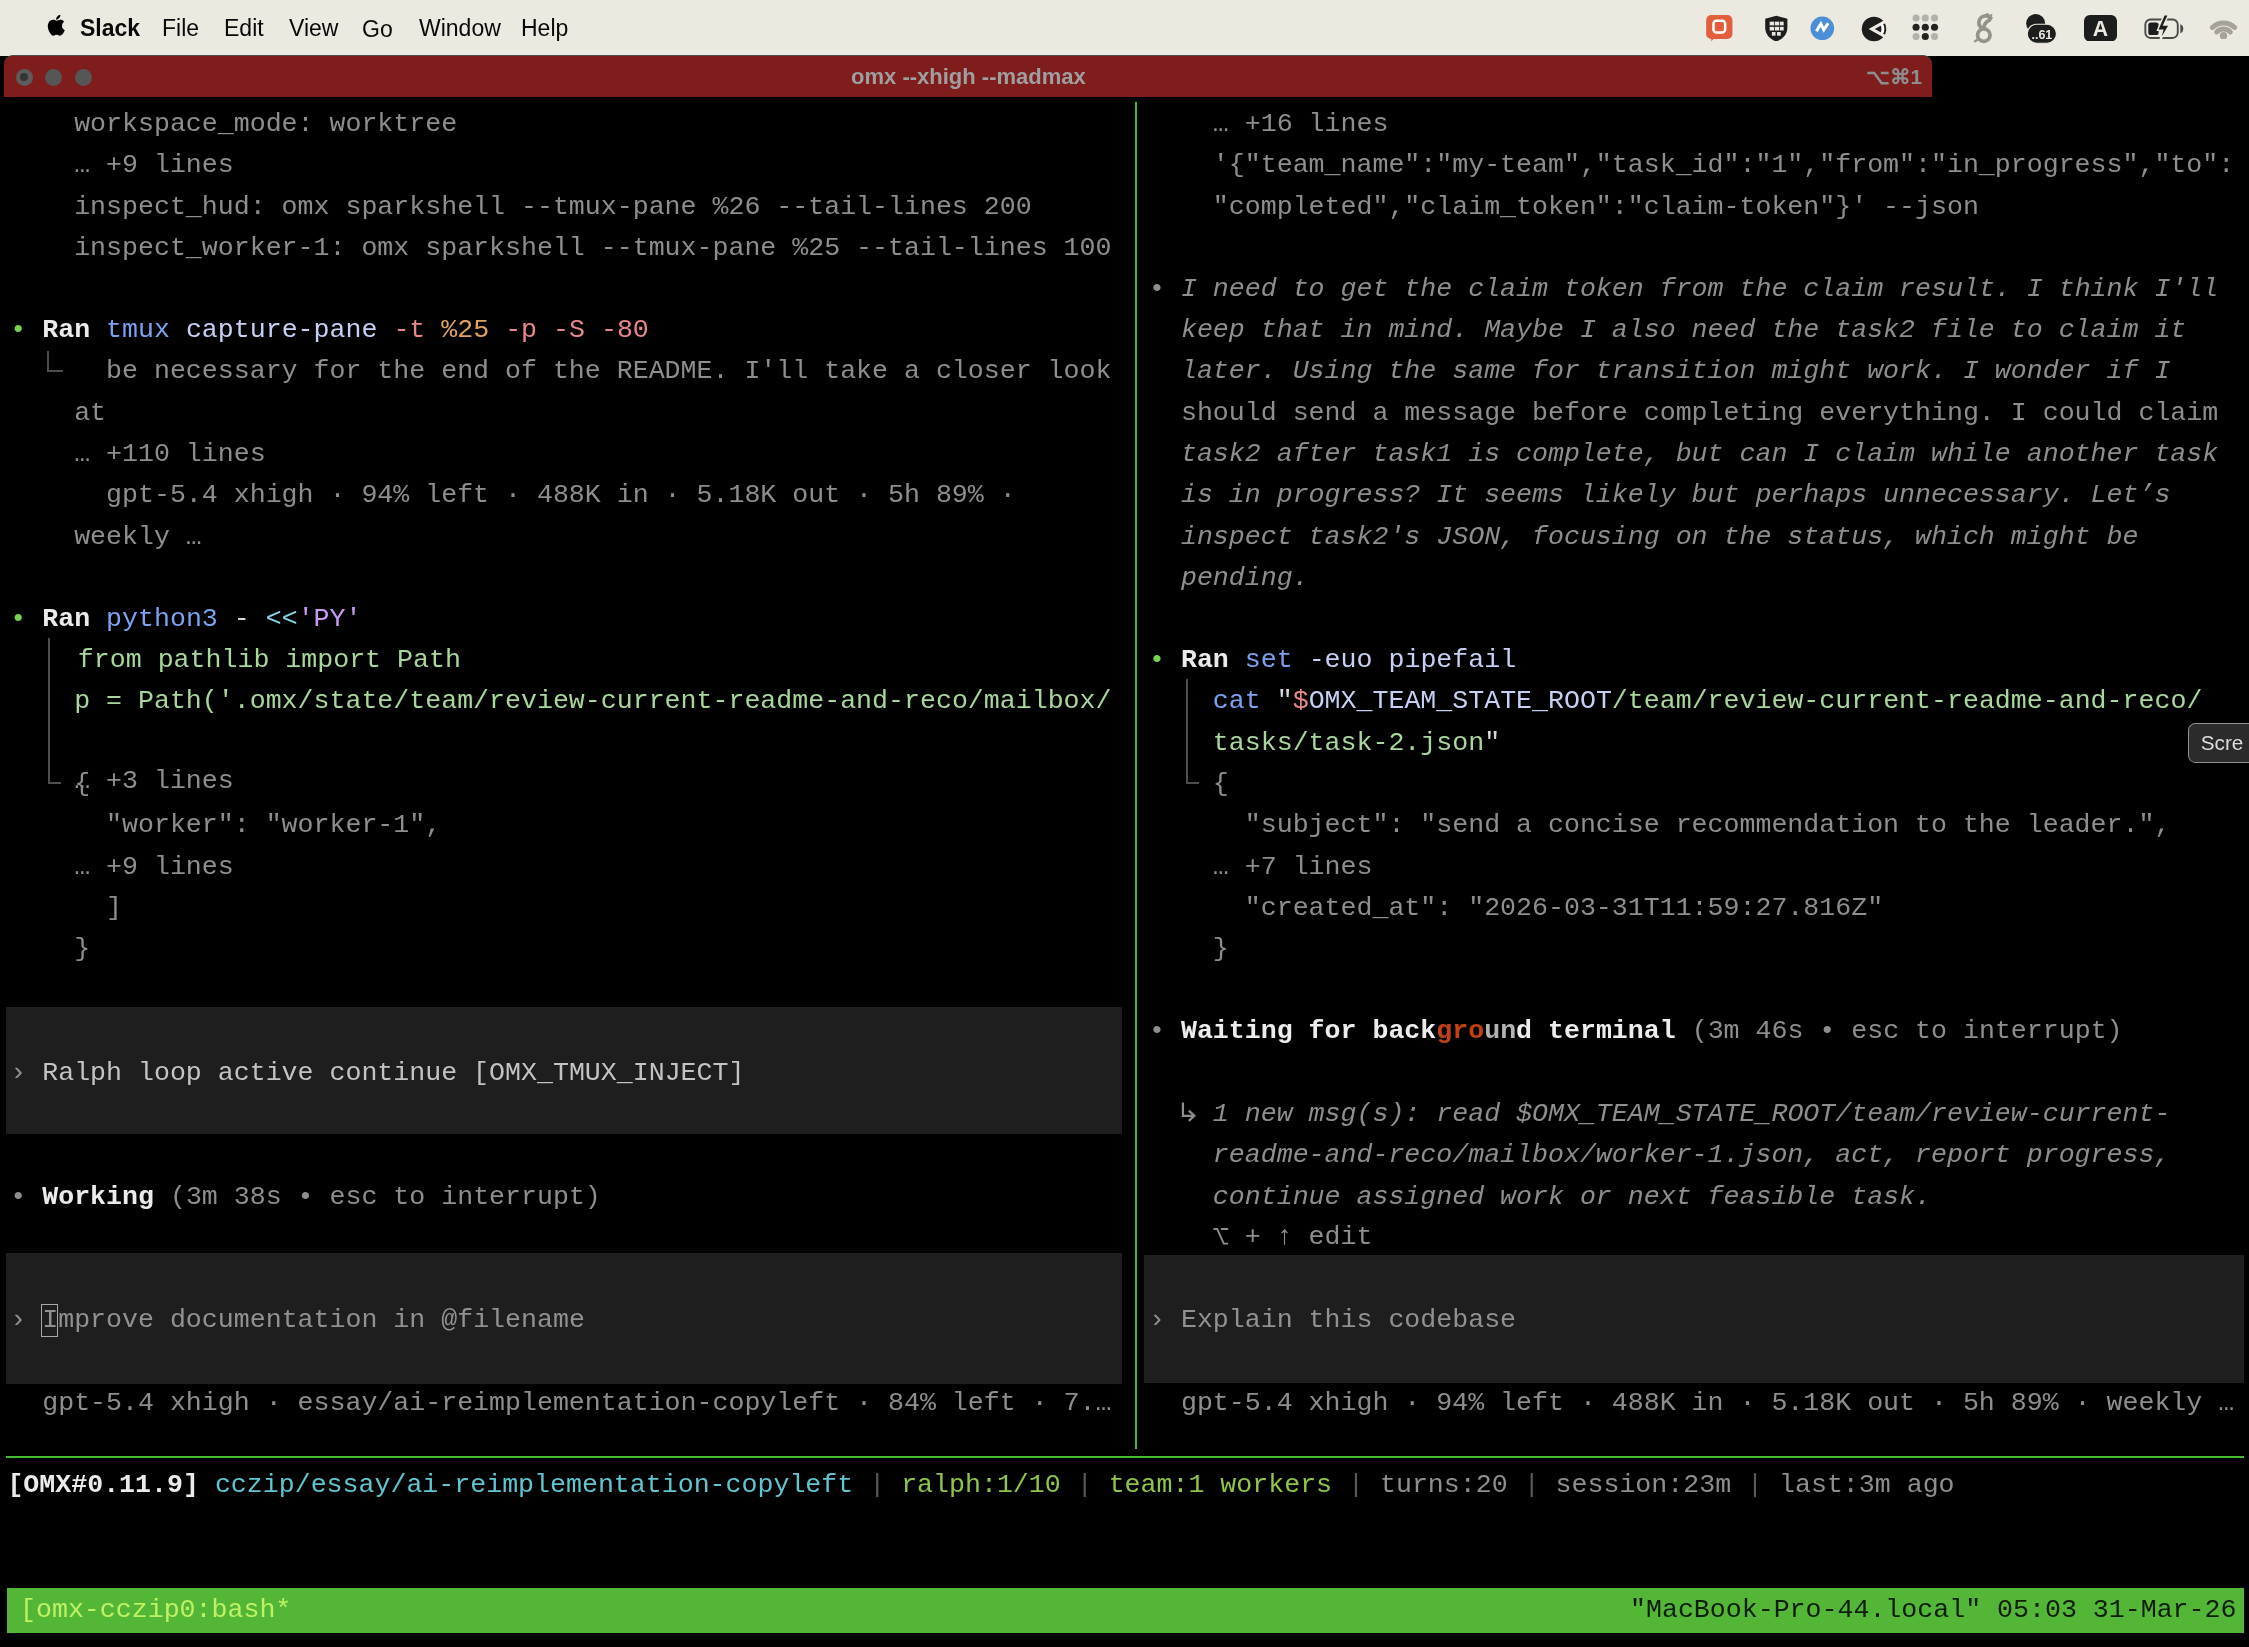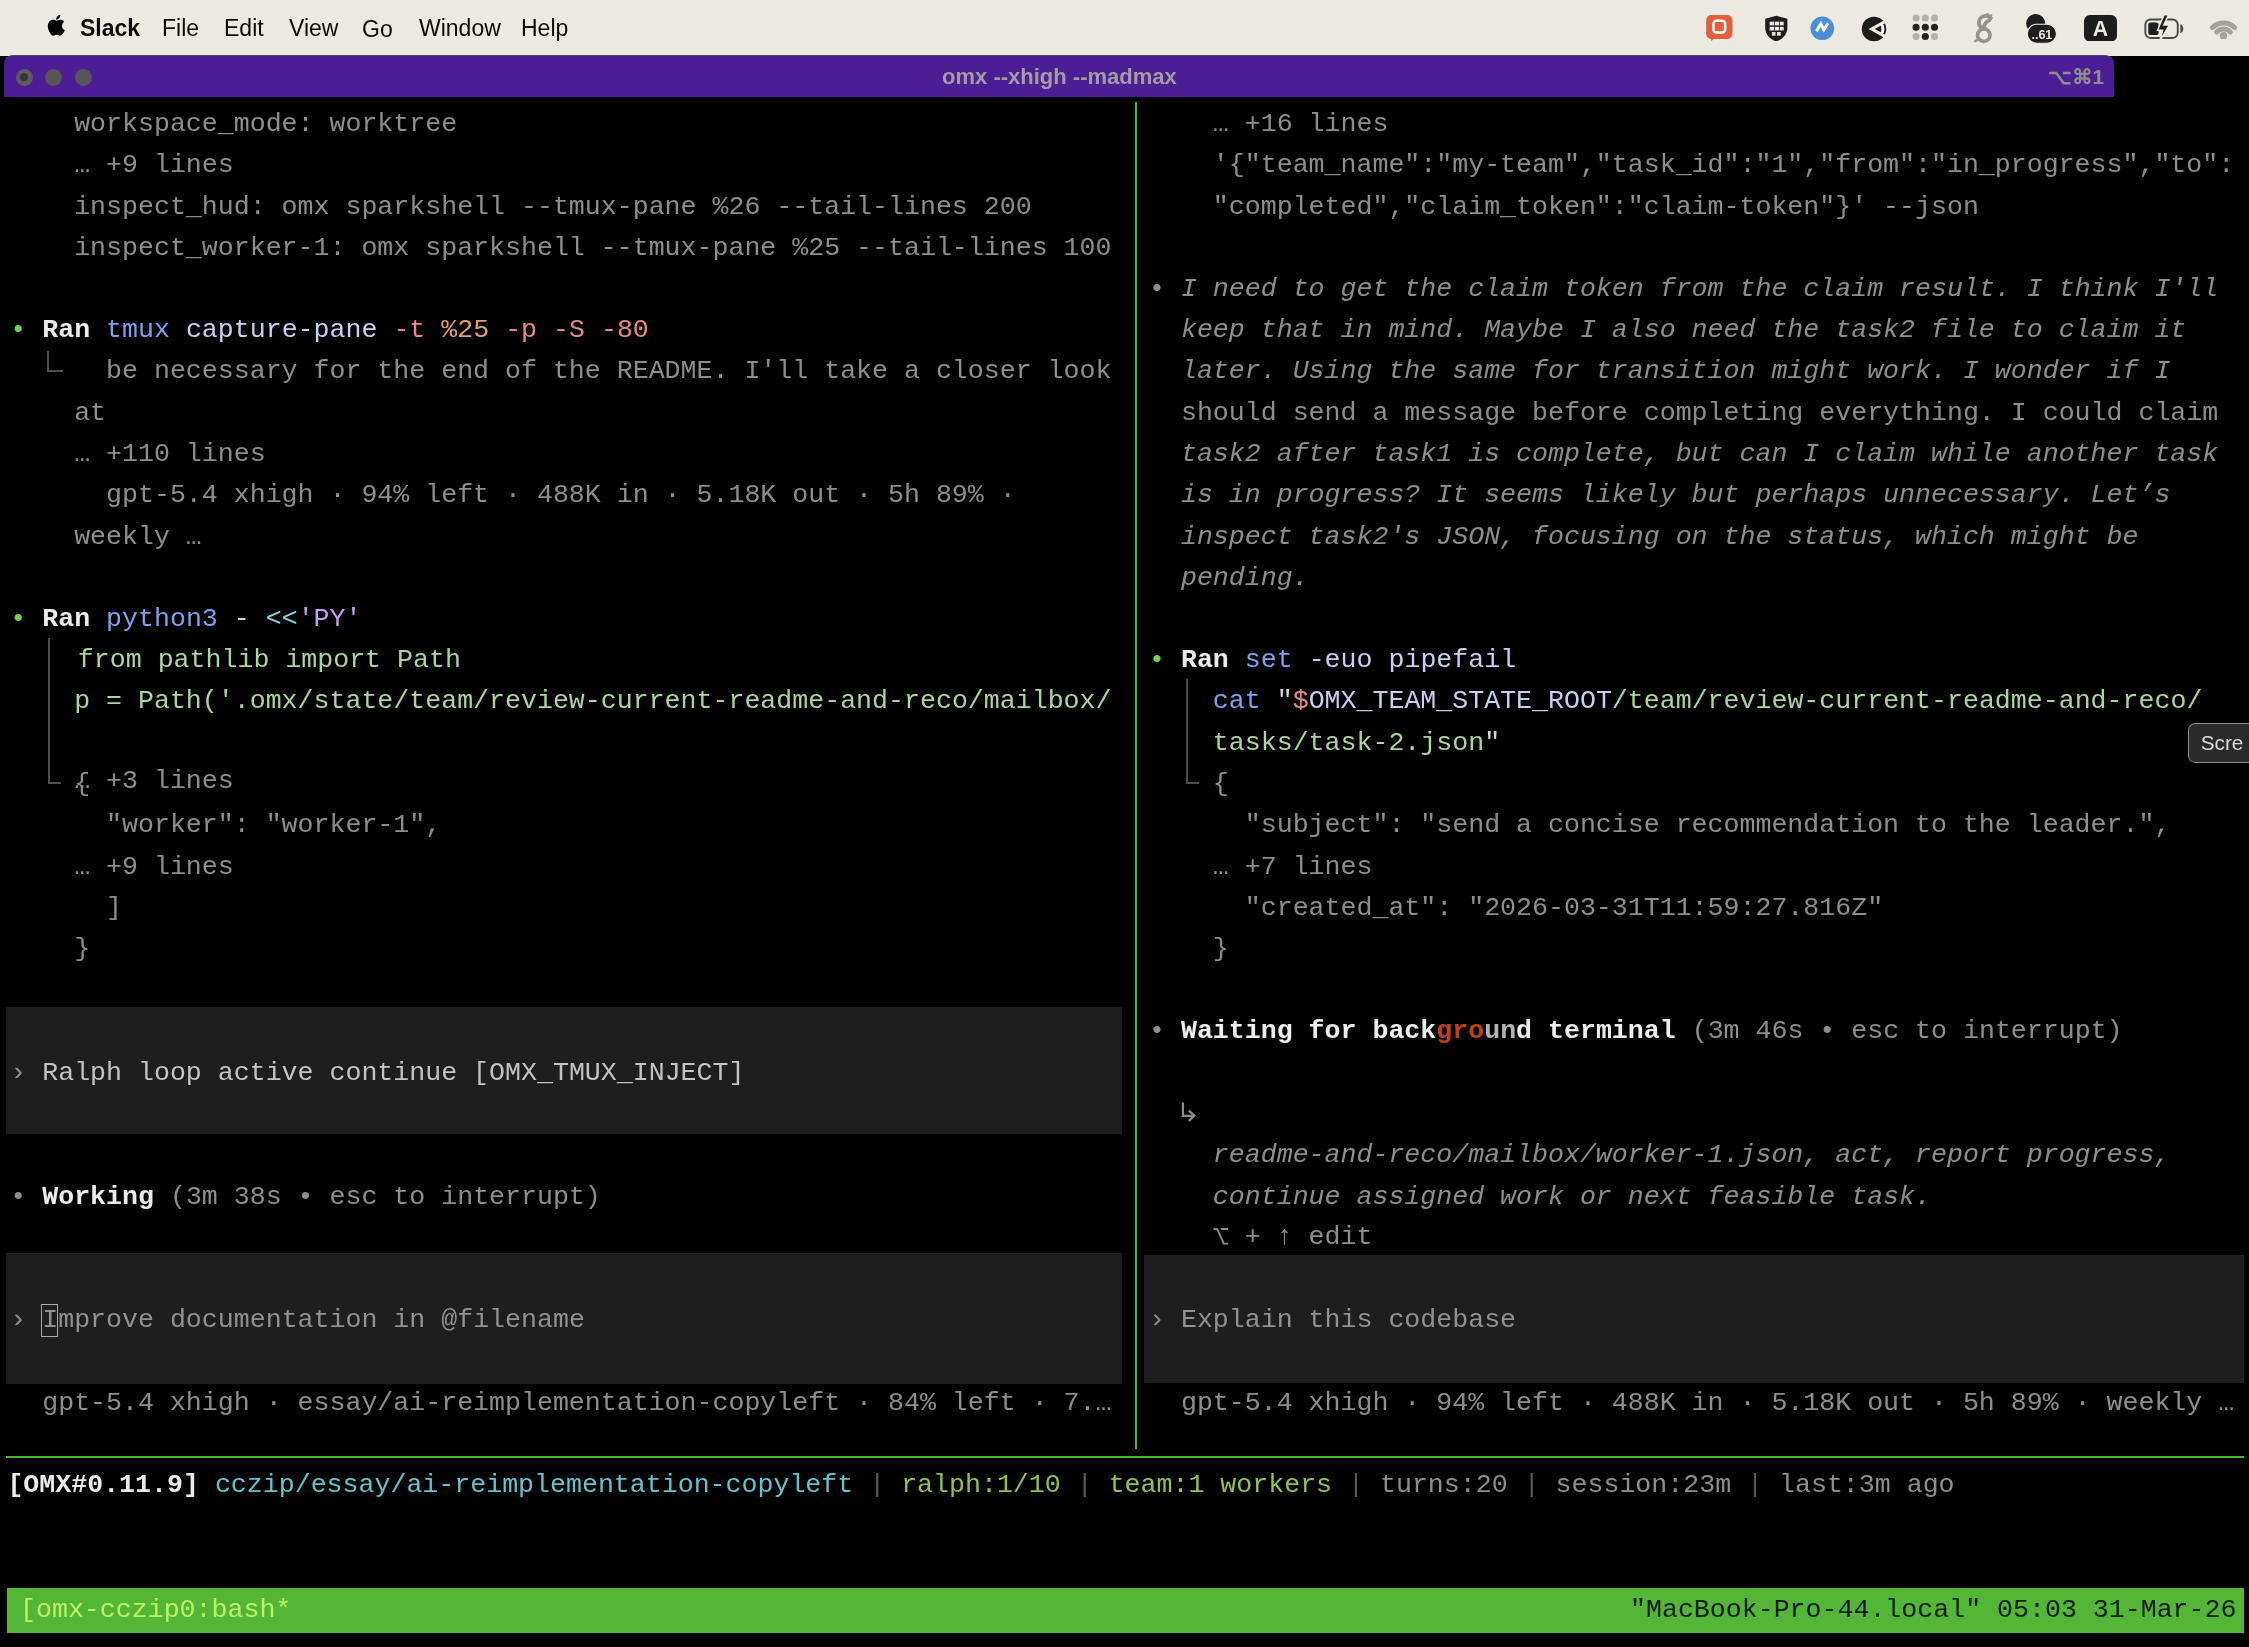--- a/index.html
+++ b/index.html
@@ -17,21 +17,21 @@
     </svg>
 <span style="position:absolute;left:80px;top:0;line-height:56px;font-weight:700;">Slack</span>
     <span style="position:absolute;left:162px;top:0;line-height:56px;">File</span>
     <span style="position:absolute;left:224px;top:0;line-height:56px;">Edit</span>
     <span style="position:absolute;left:289px;top:0;line-height:56px;">View</span>
     <span style="position:absolute;left:362px;top:1px;line-height:56px;">Go</span>
     <span style="position:absolute;left:419px;top:0;line-height:56px;">Window</span>
     <span style="position:absolute;left:521px;top:0;line-height:56px;">Help</span>
 </div>
 
-<div style="position:absolute;left:4.4px;top:55px;width:2110px;height:42px;background:#4c1d95;border-radius:8.9px 8.9px 0 0;border-top:1.5px solid #4e4e4e">
+<div style="position:absolute;left:4.4px;top:55px;width:1928px;height:42px;background:#7f1d1d;border-radius:8.9px 8.9px 0 0;border-top:1.5px solid #4e4e4e">
 <div style="position:absolute;left:11.8px;top:12.5px;width:17px;height:17px;border-radius:50%;background:#5c5c5c"></div>
 <div style="position:absolute;left:16px;top:17px;width:8px;height:8px;border-radius:50%;background:#353535"></div>
 <div style="position:absolute;left:41px;top:12.5px;width:17px;height:17px;border-radius:50%;background:#565656"></div>
 <div style="position:absolute;left:71px;top:12.5px;width:17px;height:17px;border-radius:50%;background:#565656"></div>
 <div style="position:absolute;left:0;top:0;width:100%;height:42px;text-align:center;font:bold 22px/42px 'Liberation Sans',sans-serif;color:#9f9f9f">omx --xhigh --madmax</div>
 <div style="position:absolute;right:10.3px;top:0;height:42px;font:600 20.7px/42px 'Liberation Sans',sans-serif;color:#8d8d8d">⌥⌘1</div>
 </div>
 
 <div style="position:absolute;left:5.9px;top:1007px;width:1116px;height:127px;background:#1e1e1e"></div>
 <div style="position:absolute;left:5.9px;top:1253px;width:1116px;height:131px;background:#1e1e1e"></div>
@@ -82,21 +82,21 @@
 <div class="r" style="left:1149px;top:558px"><span class="g" style="font-style:italic">  pending.</span></div>
 <div class="r" style="left:1149px;top:640px"><span class="bg">•</span><span> </span><span class="w" style="font-weight:bold">Ran</span><span> </span><span class="b">set</span><span> </span><span class="l">-euo</span><span> </span><span class="l">pipefail</span></div>
 <div class="r" style="left:1149px;top:681px"><span class="g">    </span><span class="b">cat</span><span> </span><span class="wl">"</span><span class="s">$</span><span class="l">OMX_TEAM_STATE_ROOT</span><span class="cd">/team/review-current-readme-and-reco/</span></div>
 <div class="r" style="left:1149px;top:723px"><span class="g">    </span><span class="cd">tasks/task-2.json</span><span class="wl">"</span></div>
 <div class="r" style="left:1149px;top:764px"><span class="g">    {</span></div>
 <div class="r" style="left:1149px;top:805px"><span class="g">      "subject": "send a concise recommendation to the leader.",</span></div>
 <div class="r" style="left:1149px;top:847px"><span class="g">    … +7 lines</span></div>
 <div class="r" style="left:1149px;top:888px"><span class="g">      "created_at": "2026-03-31T11:59:27.816Z"</span></div>
 <div class="r" style="left:1149px;top:929px"><span class="g">    }</span></div>
 <div class="r" style="left:1149px;top:1011px"><span class="g">•</span><span> </span><span class="w2">Waiting for back</span><span class="sh1">gro</span><span class="sh2">un</span><span class="w2">d</span><span class="w2"> terminal</span><span> </span><span class="g">(3m 46s • esc to interrupt)</span></div>
-<div class="r" style="left:1149px;top:1094px"><span>  </span><span class="g"> </span><span> </span></div>
+<div class="r" style="left:1149px;top:1094px"><span>  </span><span class="g"> </span><span> </span><span class="g" style="font-style:italic">1 new msg(s): read $OMX_TEAM_STATE_ROOT/team/review-current-</span></div>
 <div class="r" style="left:1149px;top:1135px"><span class="g" style="font-style:italic">    readme-and-reco/mailbox/worker-1.json, act, report progress,</span></div>
 <div class="r" style="left:1149px;top:1177px"><span class="g" style="font-style:italic">    continue assigned work or next feasible task.</span></div>
 <div class="r" style="left:1149px;top:1217px"><span>    </span><span class="g"> </span><span class="g"> + ↑ edit</span></div>
 <div class="r" style="left:1149px;top:1300px"><span class="g">›</span><span> </span><span class="ph">Explain this codebase</span></div>
 <div class="r" style="left:1149px;top:1383px"><span class="g">  gpt-5.4 xhigh · 94% left · 488K in · 5.18K out · 5h 89% · weekly …</span></div>
 
 <svg style="position:absolute;left:1180px;top:1101px" width="17.7" height="26.6" viewBox="0 0 24 36">
     <g stroke="#8e8e8e" stroke-width="3" fill="none">
       <path d="M4 2 V20 H18"></path>
       <path d="M12 13 L19.5 20 L12 27" fill="none"></path>

